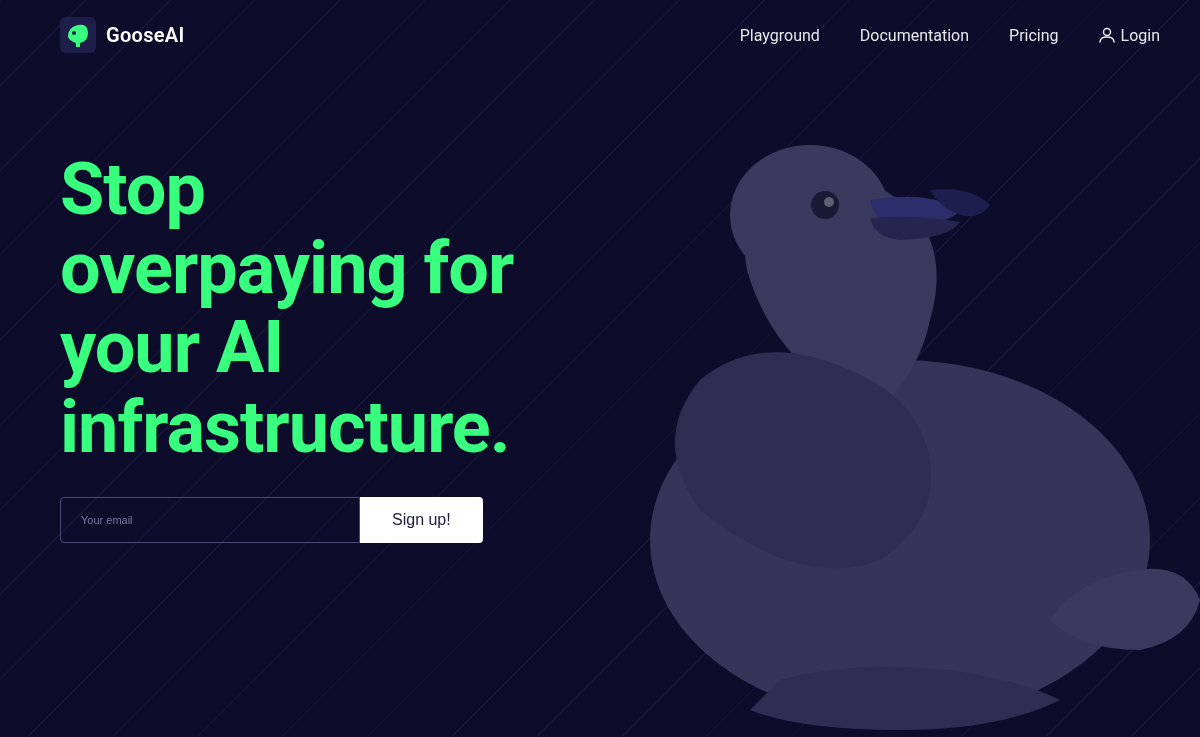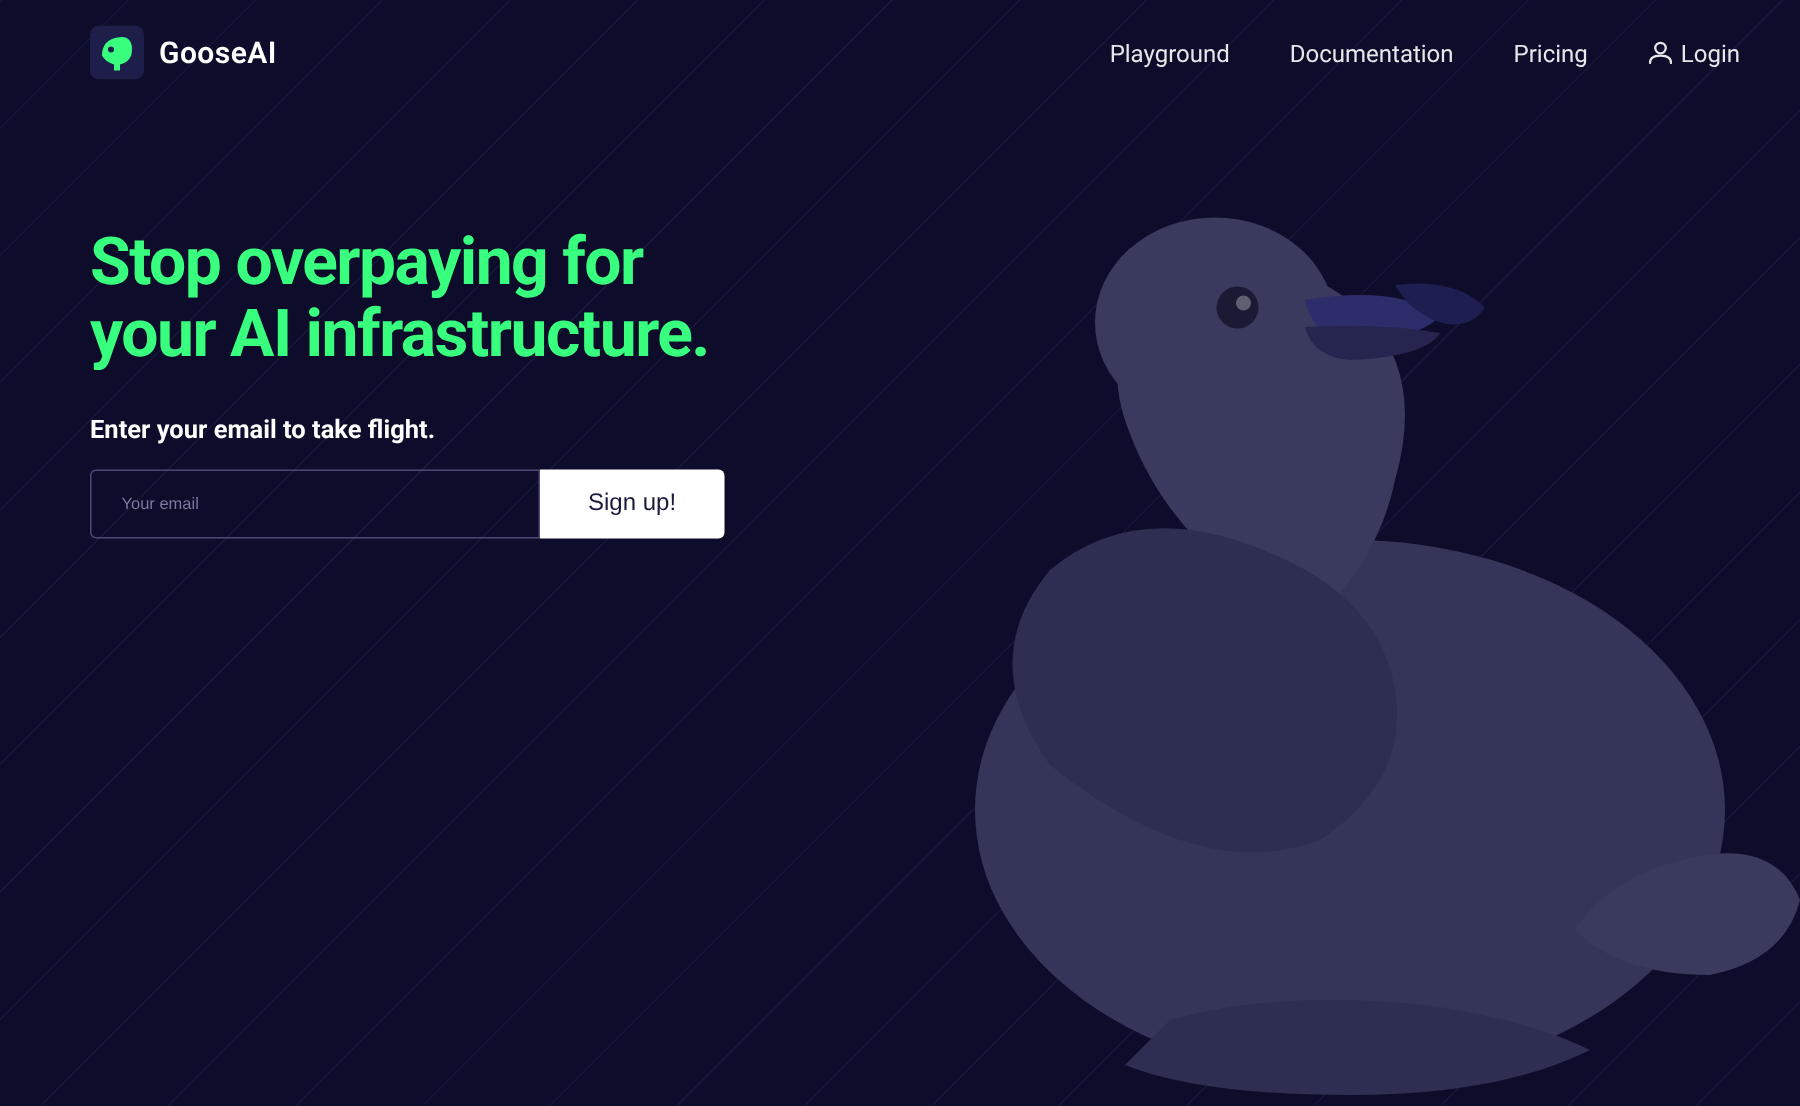--- a/index.html
+++ b/index.html
@@ -92,21 +92,21 @@
 
     
     .hero {
       position: relative;
       z-index: 5;
       padding: 80px 0 0 60px;
       max-width: 520px;
     }
 
     .hero-title {
-      font-size: 44px;
+      font-size: 72px;
       font-weight: 700;
       line-height: 1.1;
       color: #39ff7e;
       margin-bottom: 30px;
       letter-spacing: -1px;
     }
 
     .hero-subtitle {
       font-size: 18px;
       color: #d0d0e0;
@@ -228,19 +228,18 @@
         </svg>
         <span>Login</span>
       </a>
     </li>
   </ul>
 </nav>
 
 <section class="hero">
   <h1 class="hero-title">Stop overpaying for your AI infrastructure.</h1>
 
-  <p class="email-section-label">Enter your email to take flight.</p>
 
   <div class="email-form">
     <input class="email-input" type="email" placeholder="Your email" style="">
     <button class="signup-button">Sign up!</button>
   </div>
 </section>
 
 </body></html>

